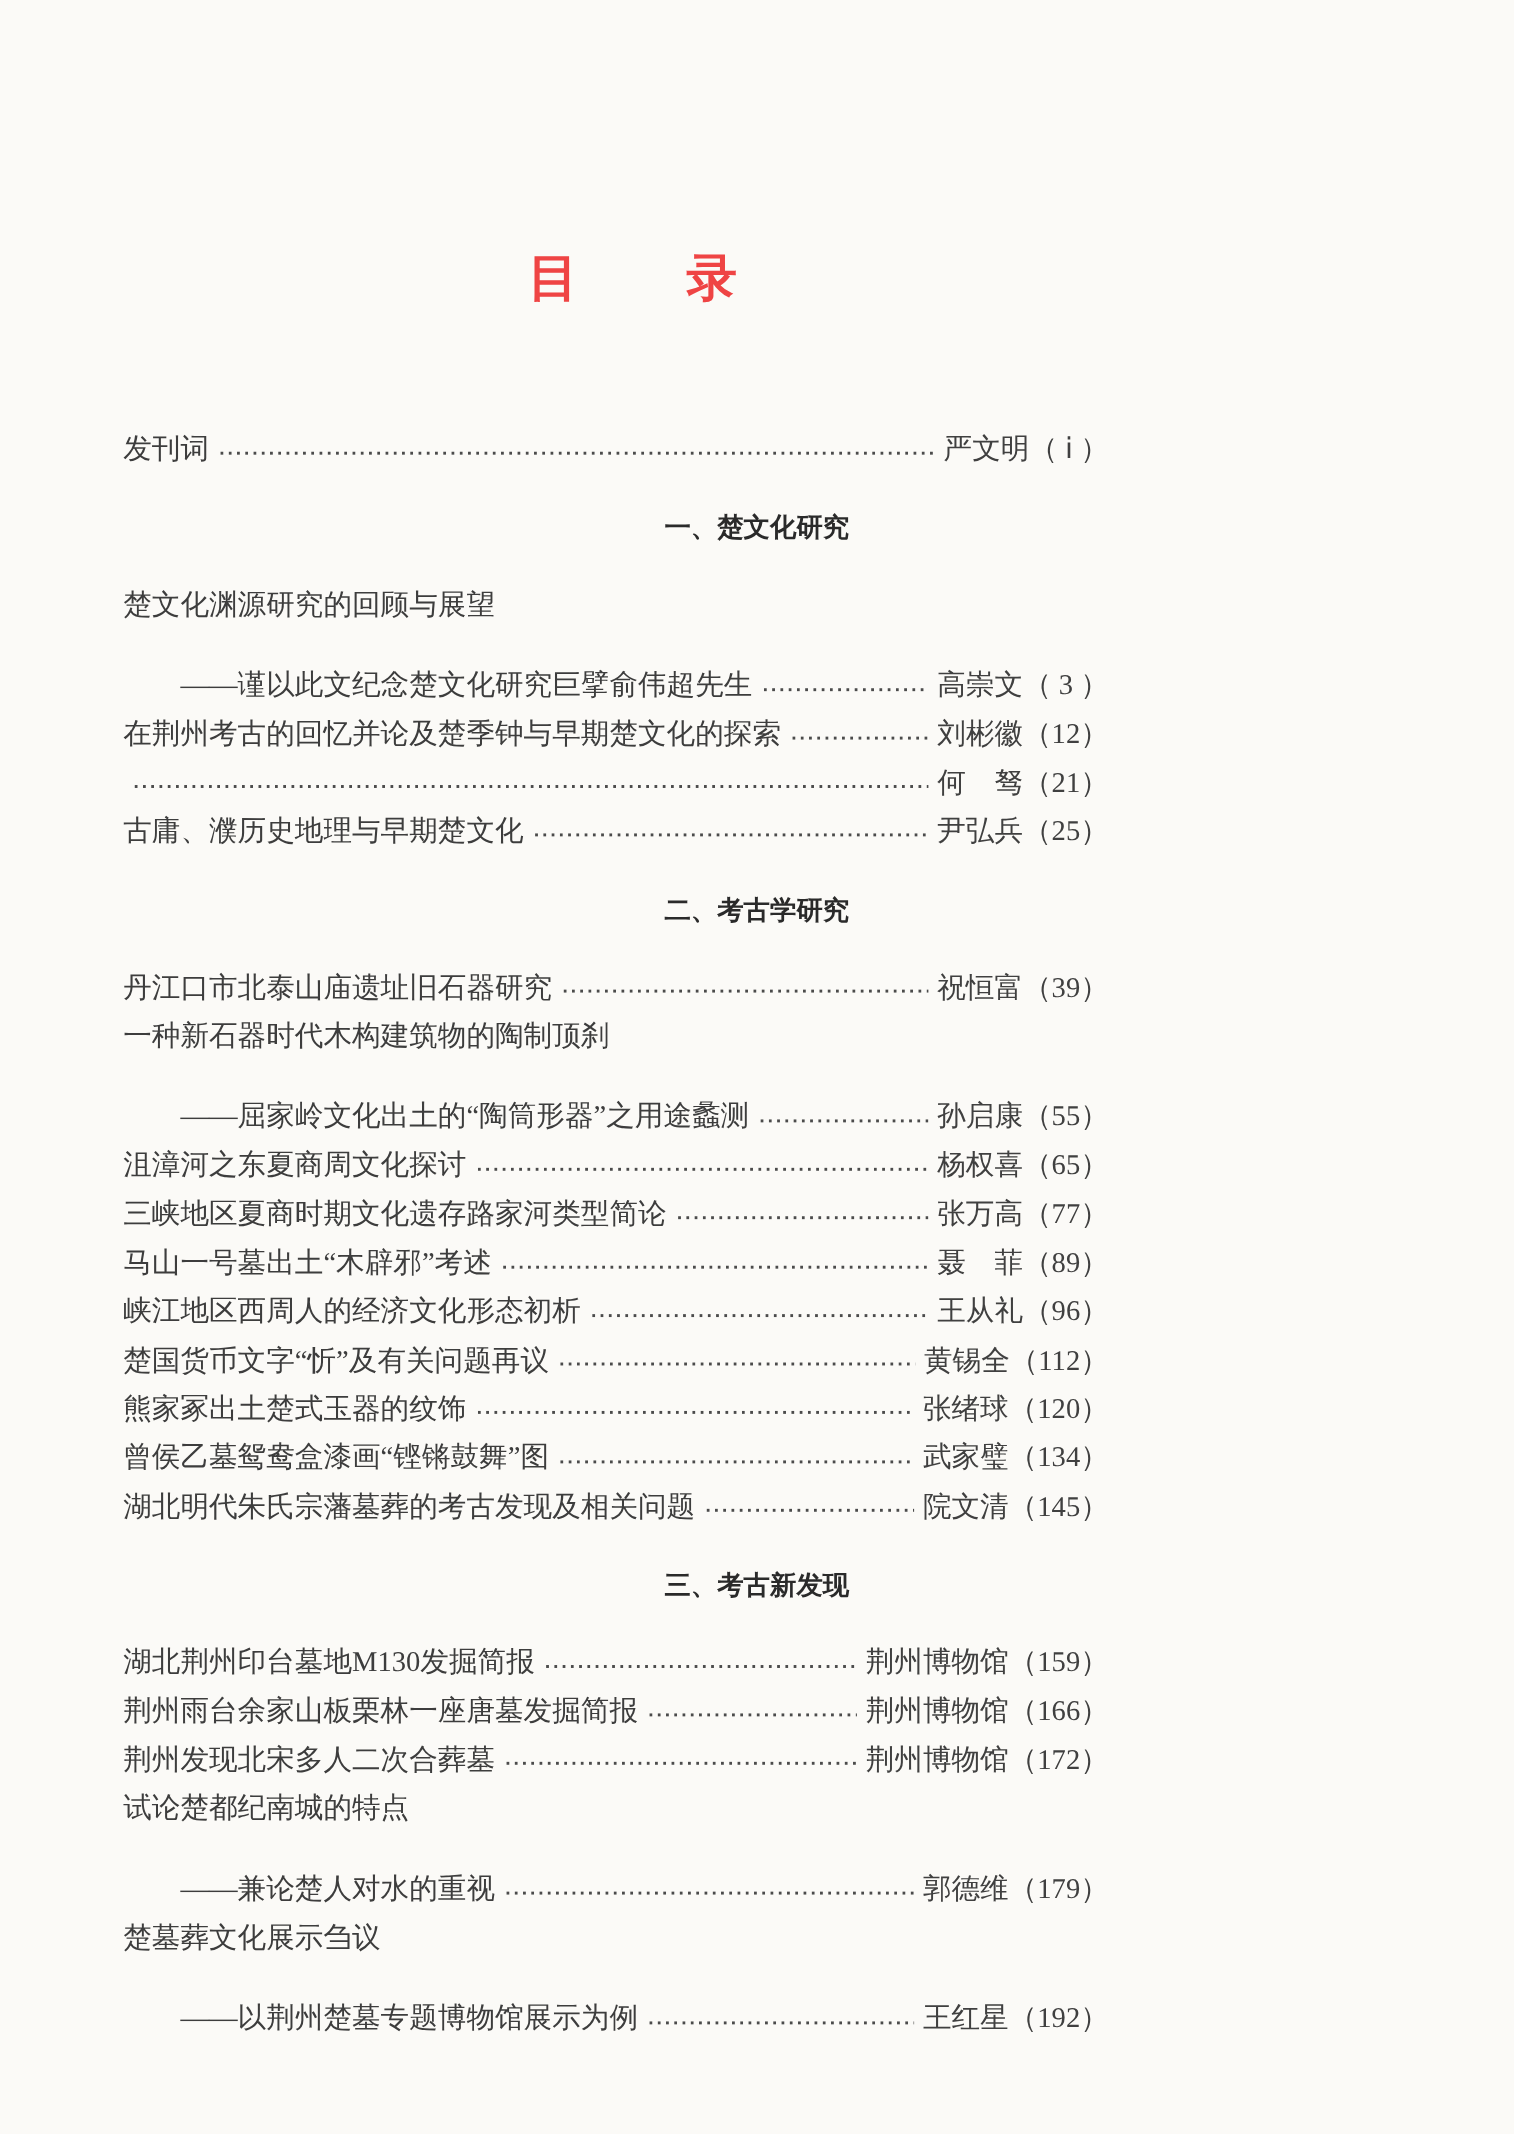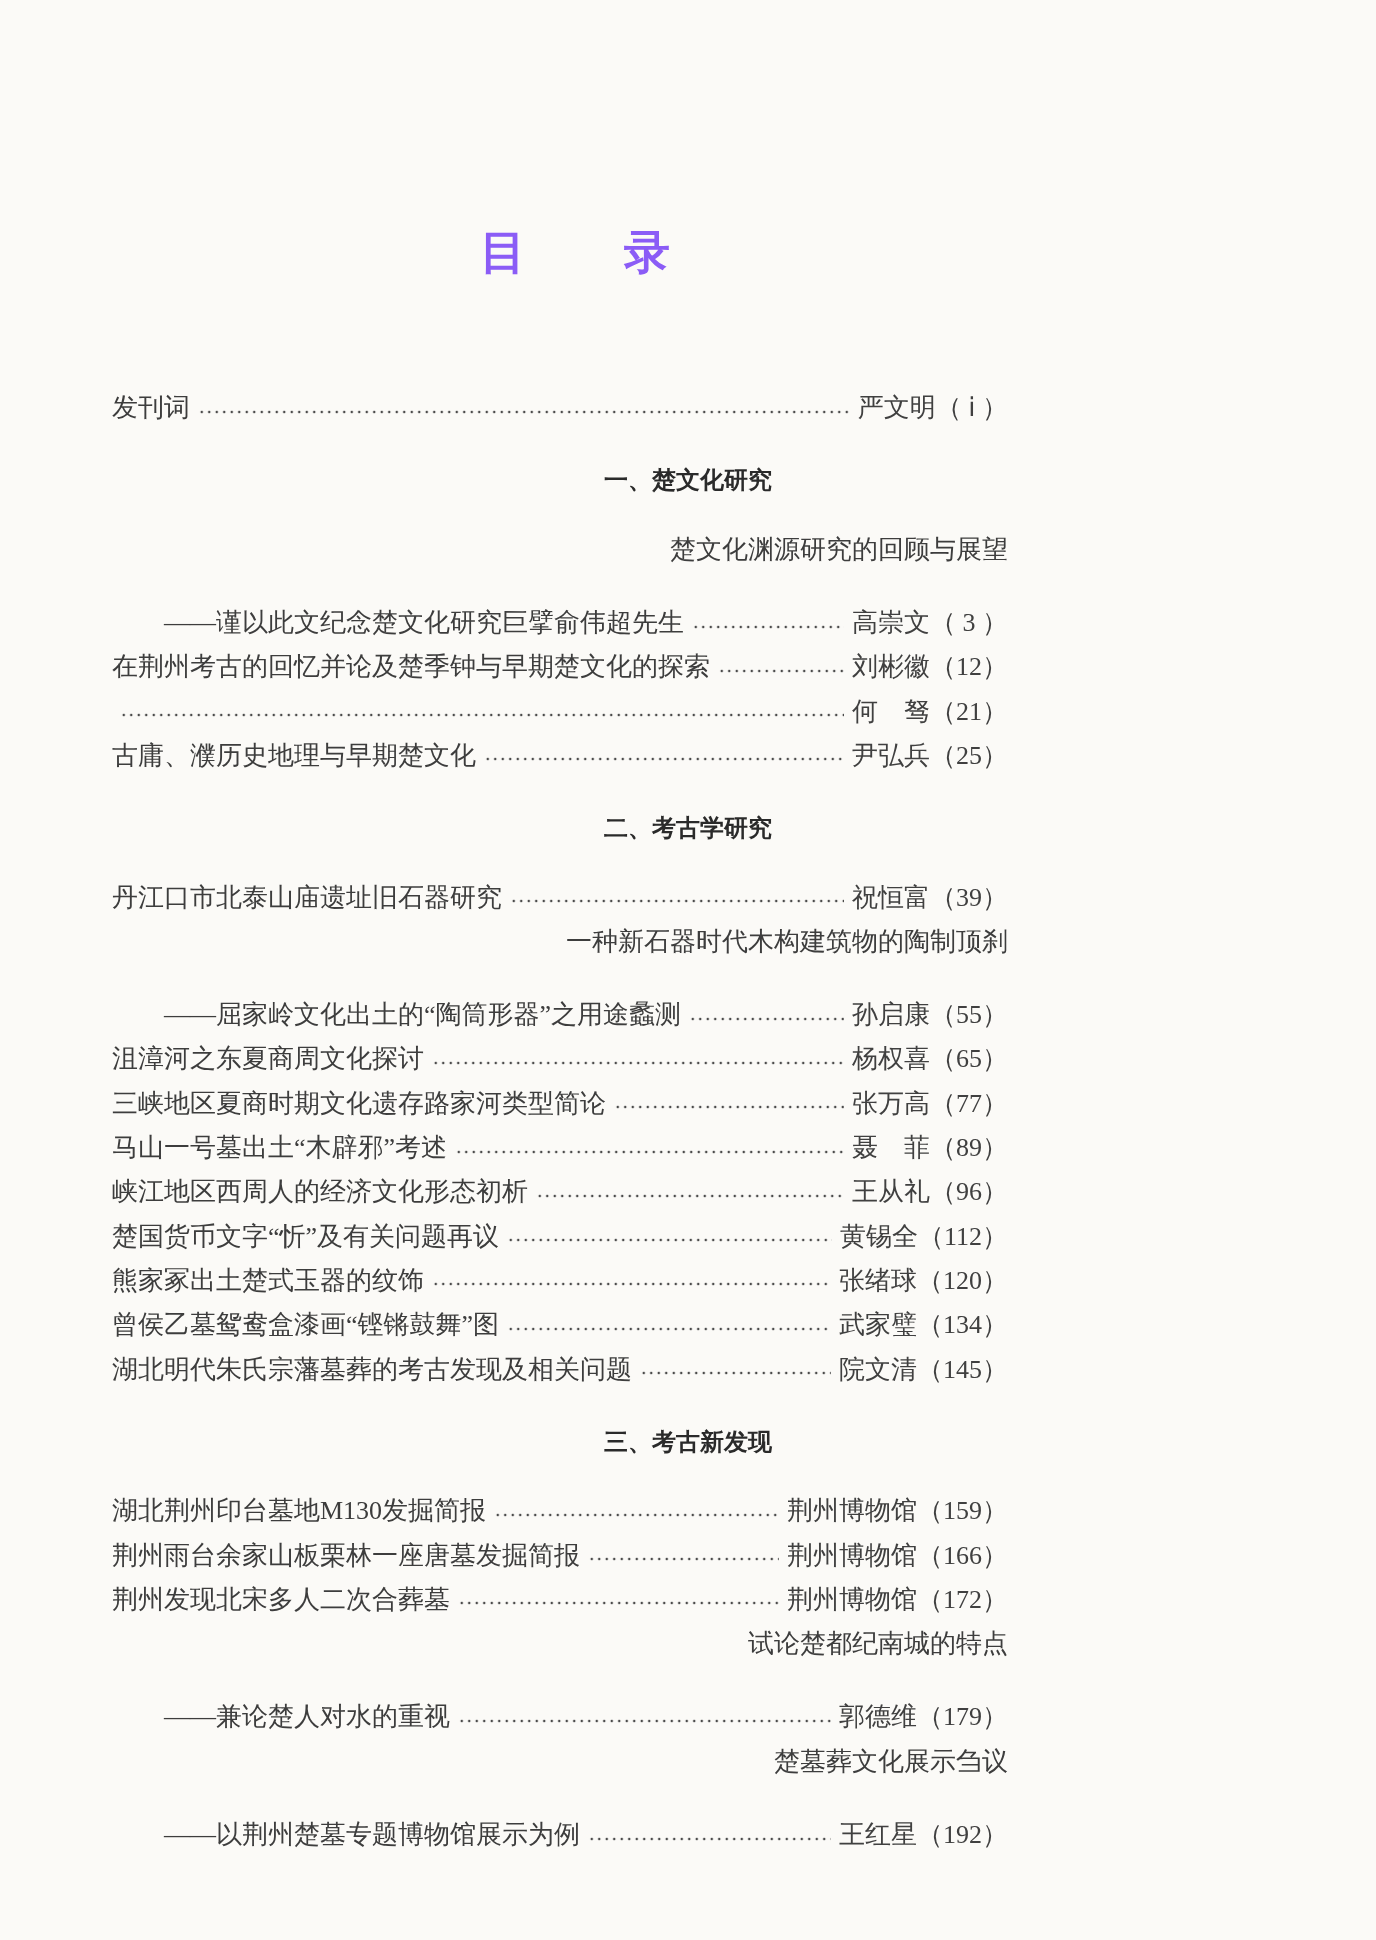--- a/index.html
+++ b/index.html
@@ -20,21 +20,21 @@
   }
   .content {
     width: 896px;
     margin: 0 auto 0 112px;
   }
   .doc-title {
     width: 1152px;           
     text-align: center;
     font-size: 46px;
     font-weight: bold;
-    color: #8b5cf6;
+    color: #ef4444;
     letter-spacing: 2px;
     margin-bottom: 118px;
     line-height: 1;
   }
   .section-heading {
     width: 1152px;
     text-align: center;
     font-family: "Liberation Sans", sans-serif;
     font-size: 24px;
     font-weight: bold;
@@ -61,21 +61,21 @@
     background-size: 7.5px 7.5px;
     background-repeat: repeat-x;
     background-position: 0 center;
     min-width: 20px;
   }
   .ap {
     flex: 0 0 auto;
     text-align: right;
     color: #404040;
   }
-  .title-only { margin-bottom: 14px; justify-content: flex-end; }
+  .title-only { margin-bottom: 14px; }
 </style>
 </head>
 <body>
 
 <div class="page">
 
   <div class="doc-title">目　　录</div>
 
   <div class="content">
 

